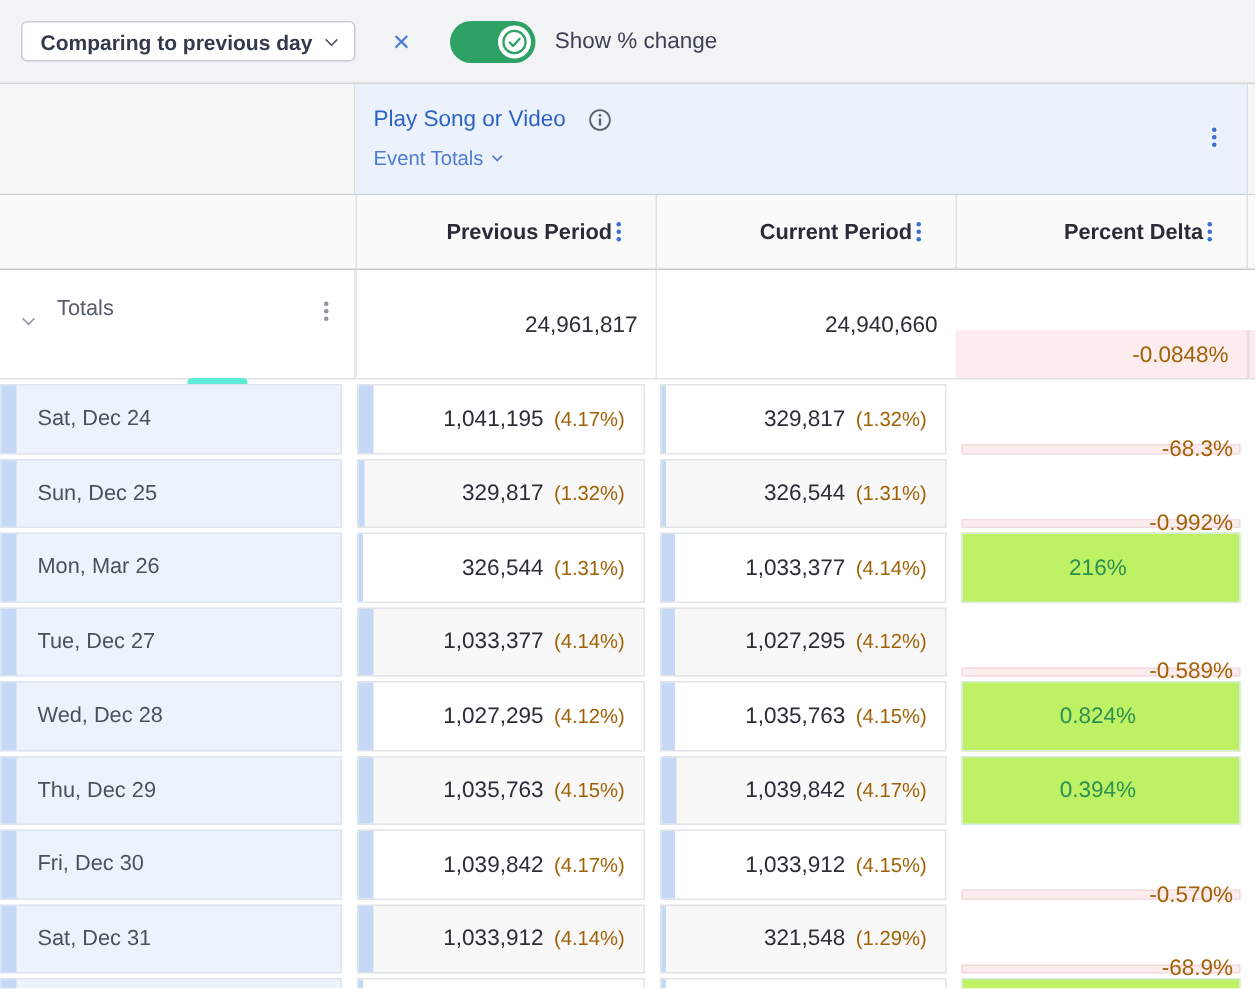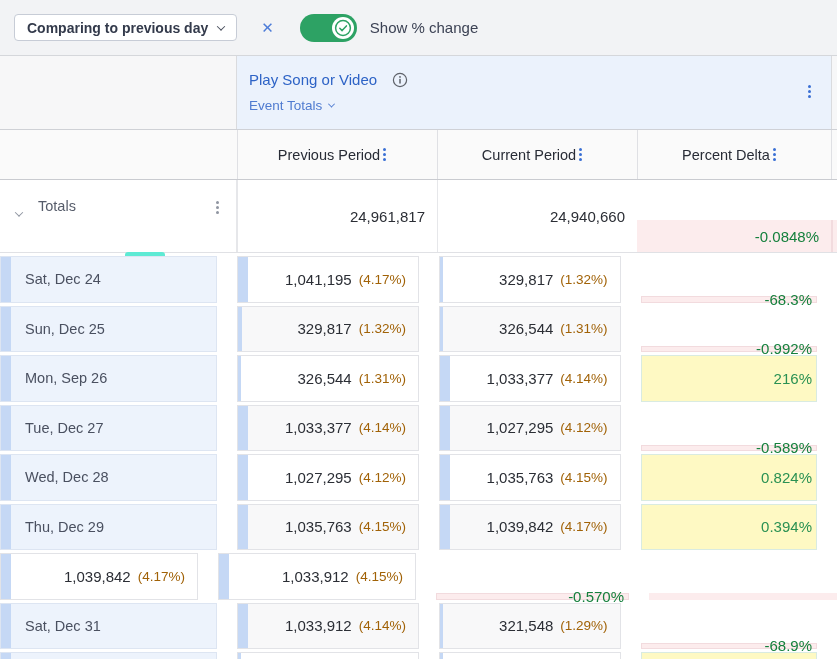--- a/index.html
+++ b/index.html
@@ -55,23 +55,23 @@
   .kebab i { width:3px; height:3px; border-radius:50%; background:currentColor; }
   .kebab-blue { color:#3a6fd4; }
   .kebab-gray { color:#8f95a1; }
   .section-kebab { position:absolute; right:17px; top:26px; }
   .section-sliver { width:6px; background:#f7f7f8; border-left:1px solid #dadbde; }
 
   
   .colheader { height:50px; display:flex; background:#fafafa; border-bottom:1px solid #c9cbd0; }
   .ch-spacer { width:237px; }
   .ch-cell {
-    display:flex; align-items:center; justify-content:center;
+    display:flex; align-items:center; justify-content:flex-end;
     padding:0 20px 0 12px; border-left:1px solid #dfe0e4;
-    font-size:14.5px; font-weight:normal; color:#282c36; cursor:pointer;
+    font-size:14.5px; font-weight:bold; color:#282c36; cursor:pointer;
   }
   .ch-prev, .ch-curr { width:200px; }
   .ch-delta { width:194px; }
   .ch-sliver { flex:1; border-left:1px solid #dfe0e4; }
 
   
   .overall { height:73px; margin-bottom:3px; display:flex; border-bottom:1px solid #e0e1e5; }
   .ov-label { width:237px; position:relative; border-right:1px solid #e6e7ea; }
   .ov-chevron { position:absolute; left:16px; top:31px; color:#8f95a1; cursor:pointer; }
   .ov-title { position:absolute; left:38px; top:18px; font-size:14.5px; color:#565c6a; }
@@ -94,36 +94,36 @@
     cursor:default;
   }
   .ov-delta {
     width:194px; display:flex; align-items:center; justify-content:flex-end;
     padding-right:12px; font-size:15px;
   }
   .ov-sliver { flex:1; border-left:2px solid #fff; }
 
   
   .rows { }
-  .data-row { height:46.5px; margin-bottom:3px; display:flex; gap:20px; }
+  .data-row { height:46.5px; margin-bottom:3px; display:flex; gap:10px; }
   .cell { border:1px solid #e2e3e7; position:relative; display:flex; align-items:center; cursor:pointer; }
   .c-label {
     width:236px; background:#edf3fc; border-color:#dde5f2;
     padding-left:24px; font-size:14.5px; color:#4a5060;
   }
   .label-stripe { position:absolute; left:0; top:0; height:100%; width:10px; background:#c5d8f5; }
   .c-val { width:198px; background:#ffffff; justify-content:flex-end; padding-right:12px; }
   .alt .c-val { background:#f8f8f9; }
   .bar { position:absolute; left:0; top:0; height:100%; background:#c5d8f5; }
   .num { font-size:15px; color:#2b2e35; }
   .pct { font-size:13.5px; color:#a16207; margin-left:7px; }
   .c-delta { width:193px; justify-content:flex-end; padding-right:4px; font-size:15px; }
   .c-sliver { flex:1; border:none; }
-  .neg { background:#fceced; color:#15803d; border-color:#f2dbde;margin-top:40px; }
-  .pos { background:#fef9c3; color:#2a9153; border-color:#d9ebe1; }
+  .neg { background:#fceced; color:#a16207; border-color:#f2dbde;margin-top:40px; }
+  .pos { background:#bef264; color:#2a9153; border-color:#d9ebe1;justify-content:center; }
 </style>
 </head>
 <body>
 
 <div class="app">
 
   <div class="toolbar">
     <button class="compare-btn">
       <span>Comparing to previous day</span>
       <span class="caret"></span>
@@ -266,21 +266,21 @@
       </div>
       <div class="cell c-delta neg">
         <span>-0.992%</span>
       </div>
       <div class="cell c-sliver neg"></div>
     </div>
 
     <div class="data-row">
       <div class="cell c-label">
         <span class="label-stripe"></span>
-        <span>Mon, Sep 26</span>
+        <span>Mon, Mar 26</span>
       </div>
       <div class="cell c-val">
         <span class="bar" style="width: 3.1px;"></span>
         <span class="num">326,544</span>
         <span class="pct">(1.31%)</span>
       </div>
       <div class="cell c-val">
         <span class="bar" style="width: 9.9px;"></span>
         <span class="num">1,033,377</span>
         <span class="pct">(4.14%)</span>
@@ -348,20 +348,24 @@
         <span class="num">1,039,842</span>
         <span class="pct">(4.17%)</span>
       </div>
       <div class="cell c-delta pos">
         <span>0.394%</span>
       </div>
       <div class="cell c-sliver pos"></div>
     </div>
 
     <div class="data-row">
+      <div class="cell c-label">
+        <span class="label-stripe"></span>
+        <span>Fri, Dec 30</span>
+      </div>
       <div class="cell c-val">
         <span class="bar" style="width: 10px;"></span>
         <span class="num">1,039,842</span>
         <span class="pct">(4.17%)</span>
       </div>
       <div class="cell c-val">
         <span class="bar" style="width: 9.9px;"></span>
         <span class="num">1,033,912</span>
         <span class="pct">(4.15%)</span>
       </div>

